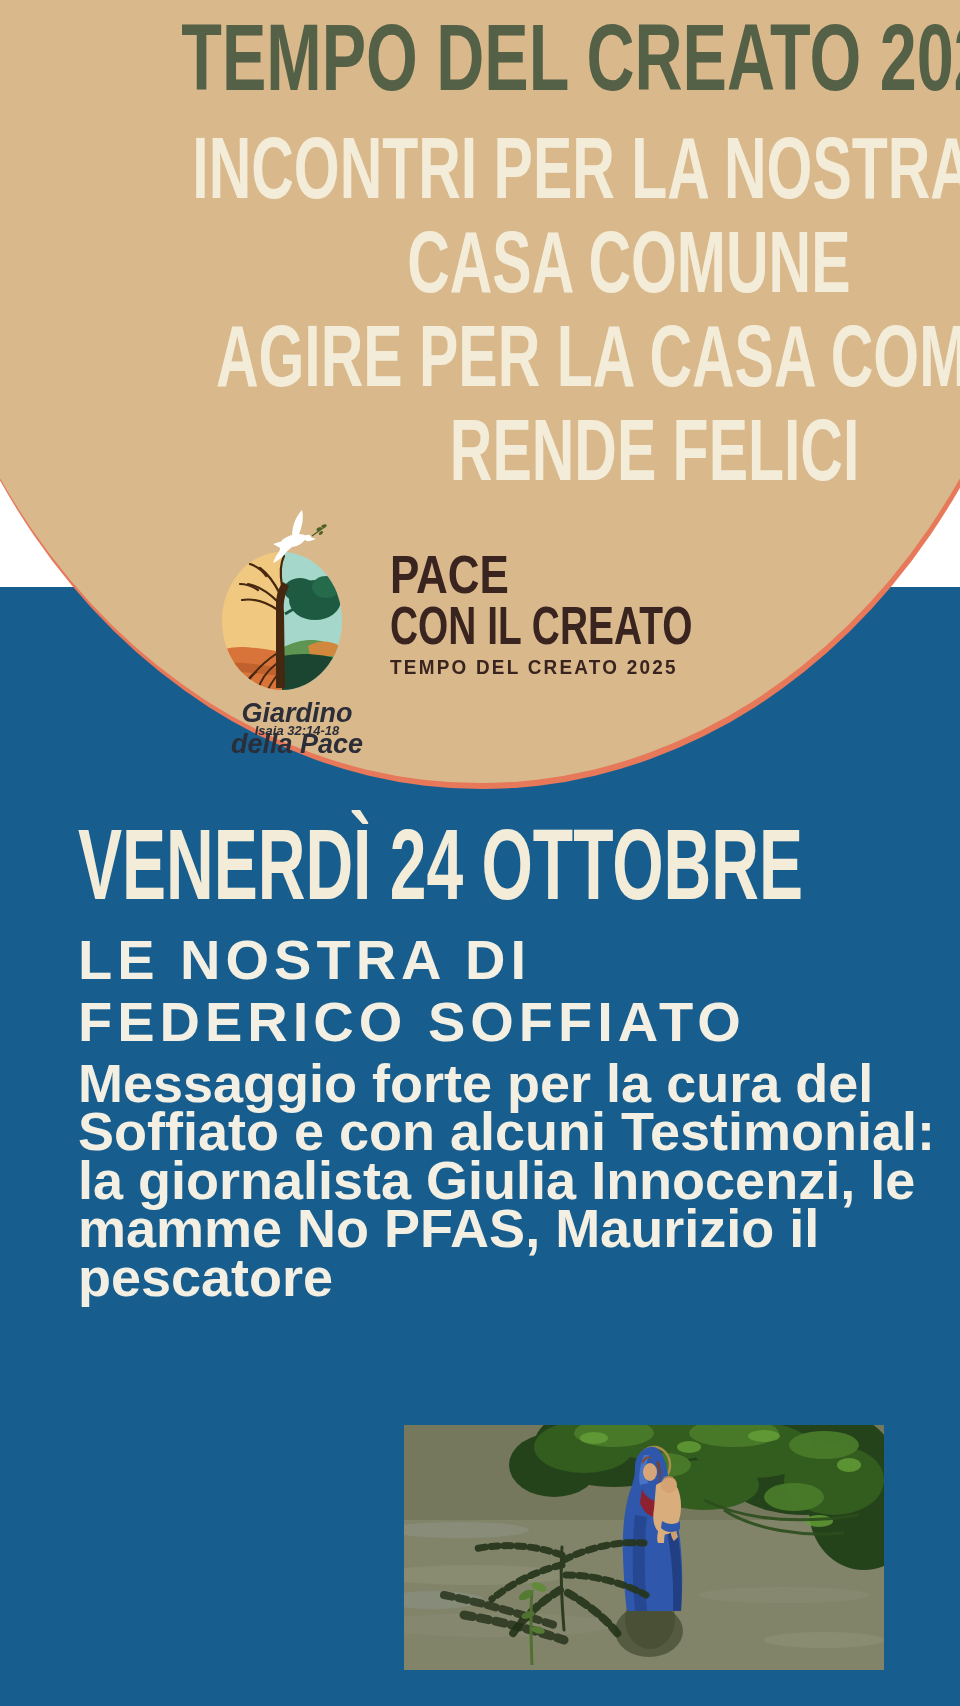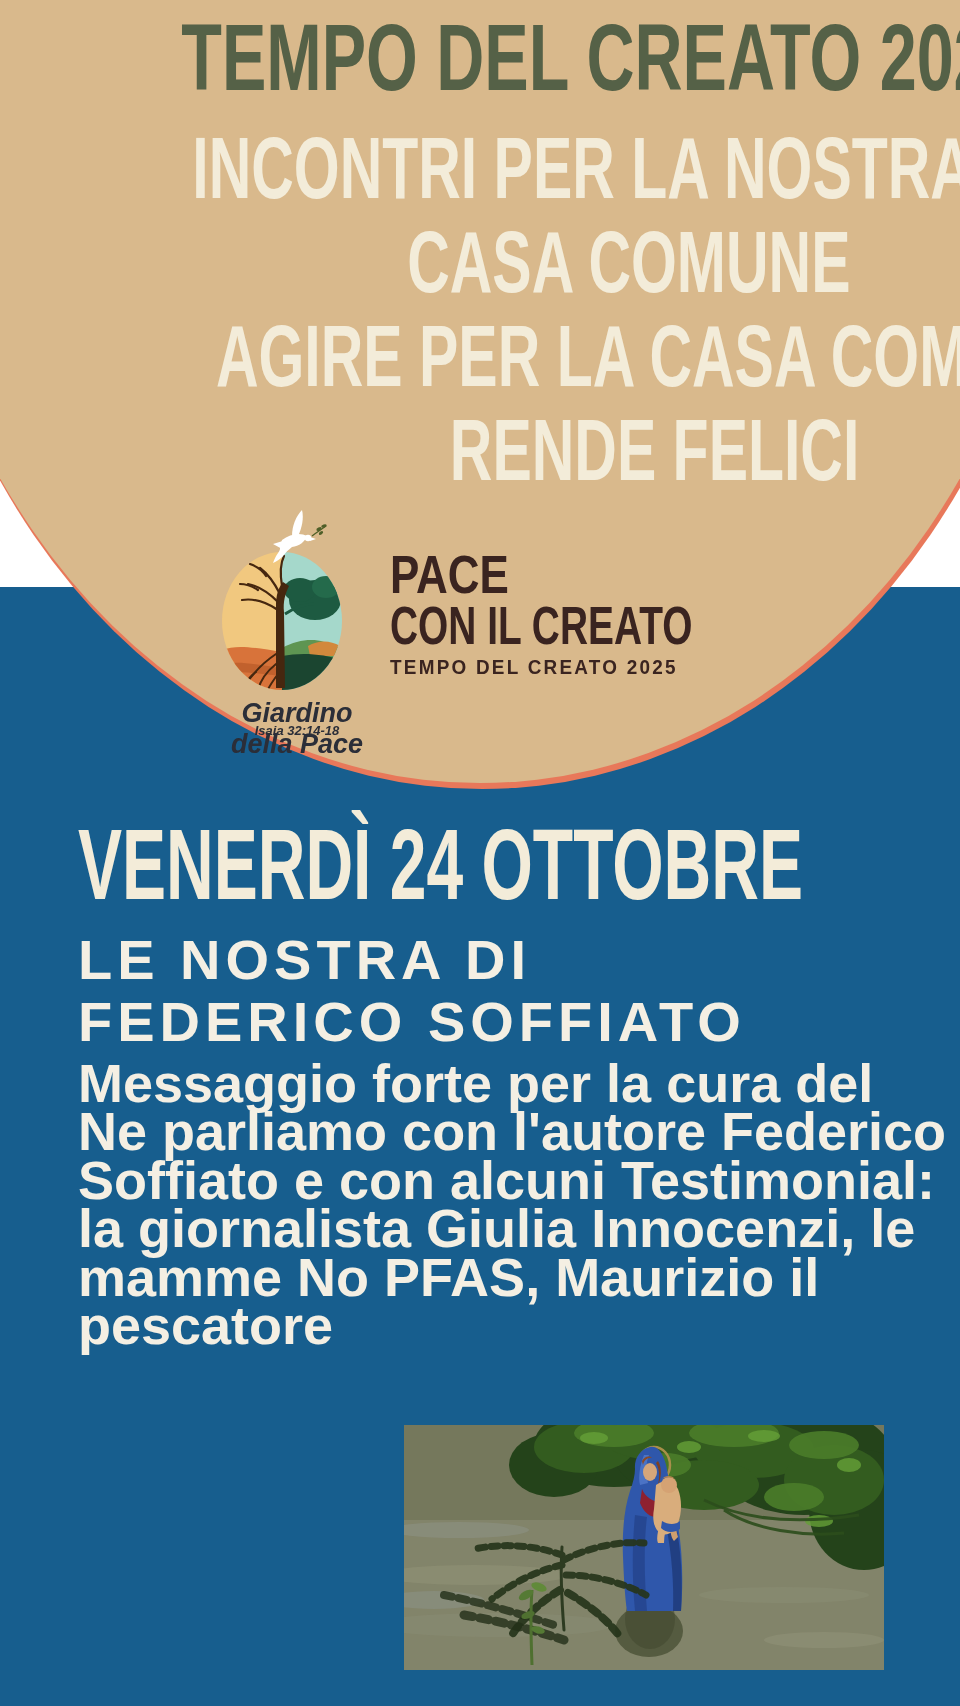--- a/index.html
+++ b/index.html
@@ -152,21 +152,20 @@
     <span class="condensed">VENERDÌ 24 OTTOBRE</span>
   </div>
 
   <div class="abs event-title">
     <div>LE NOSTRA DI</div>
     <div>FEDERICO SOFFIATO</div>
   </div>
 
   <div class="abs event-desc">
     <div>Messaggio forte per la cura del</div>
-    <div>Ne parliamo con l'autore Federico</div>
     <div>Soffiato e con alcuni Testimonial:</div>
     <div>la giornalista Giulia Innocenzi, le</div>
     <div>mamme No PFAS, Maurizio il</div>
     <div>pescatore</div>
   </div>
 
   <svg class="abs photo-svg" viewBox="0 0 480 245" aria-hidden="true">
     <rect x="0" y="0" width="480" height="245" fill="#82846a"></rect>
     <rect x="0" y="0" width="480" height="95" fill="#75785c"></rect>
 

